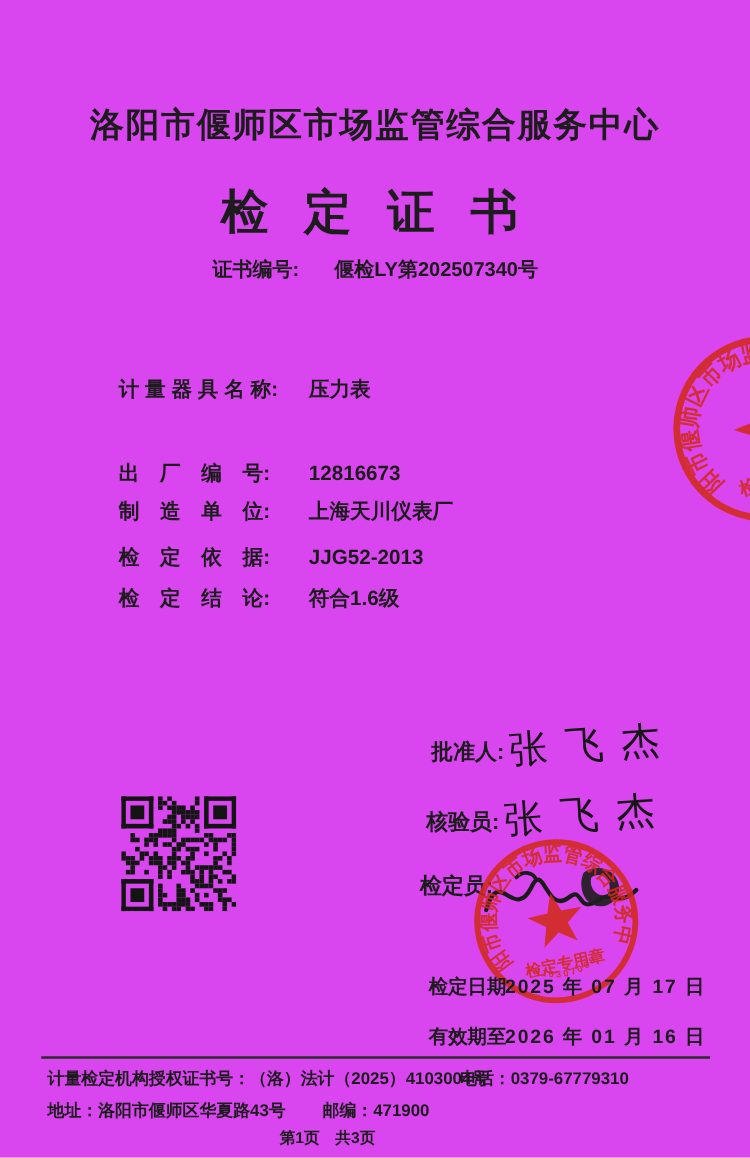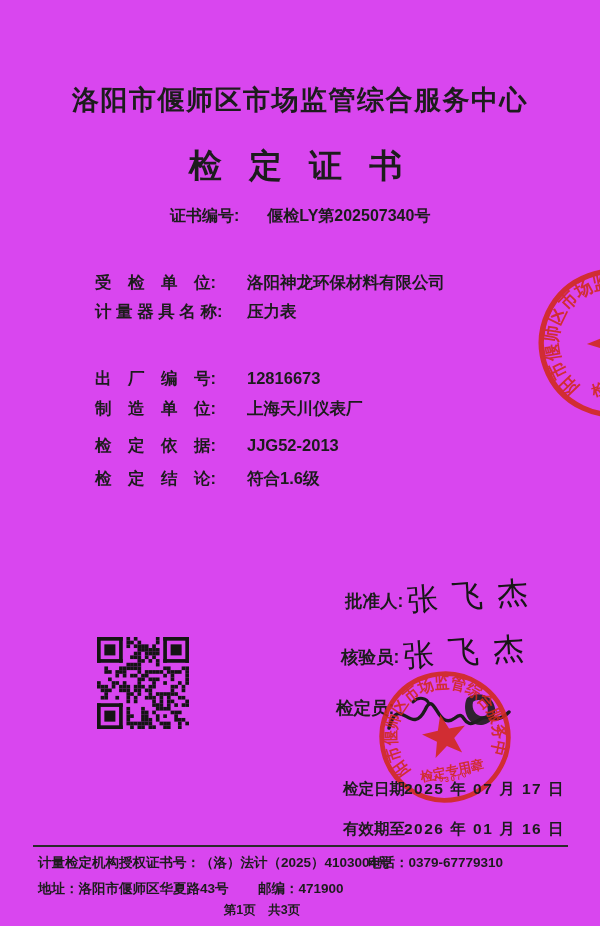--- a/index.html
+++ b/index.html
@@ -3,21 +3,21 @@
 <meta charset="utf-8">
 <style>
   html,body{margin:0;padding:0;background:#e8e8e8;}
   .page{
     position:relative;width:600px;height:926px;margin:0 auto;
     background:#d946ef;overflow:hidden;color:#1c1c1c;
     font-family:"Liberation Sans",sans-serif;
   }
   .abs{position:absolute;}
   .org-name{top:82px;left:0;width:600px;text-align:center;font-size:27px;font-weight:700;letter-spacing:1.5px;}
-  .doc-title{top:144px;left:0;width:600px;text-align:center;font-size:33px;font-weight:700;letter-spacing:9px;}
+  .doc-title{top:144px;left:0;width:600px;text-align:center;font-size:38px;font-weight:700;letter-spacing:9px;}
   .certno{top:206px;left:170px;font-size:16px;font-weight:700;}
   .certno .val{margin-left:28px;margin-top:23px;}
   .frow{left:95px;font-size:16.5px;white-space:nowrap;}
   .frow .flabel{display:inline-block;width:146px;font-weight:700;}
   .frow .fvalue{margin-left:6px;font-weight:600;}
   .qr{left:97px;top:637px;width:92px;height:92px;}
   .sigrow{font-size:17.5px;font-weight:700;white-space:nowrap;}
   .signame{
     position:absolute;left:62px;top:-14px;font-size:31px;font-weight:500;
     letter-spacing:14px;transform:rotate(-4deg);white-space:nowrap;color:#161616;
@@ -37,23 +37,20 @@
 
 <div class="page">
 
   <div class="abs org-name">洛阳市偃师区市场监管综合服务中心</div>
   <div class="abs doc-title">检 定 证 书</div>
 
   <div class="abs certno">
     <span>证书编号:</span><span class="val">偃检LY第202507340号</span>
   </div>
 
-  <div class="abs frow" style="top:272px">
-    <span class="flabel">受　检　单　位:</span><span class="fvalue">洛阳神龙环保材料有限公司</span>
-  </div>
   <div class="abs frow" style="top:301px">
     <span class="flabel">计 量 器 具 名 称:</span><span class="fvalue">压力表</span>
   </div>
   <div class="abs frow" style="top:368px">
     <span class="flabel">出　厂　编　号:</span><span class="fvalue">12816673</span>
   </div>
   <div class="abs frow" style="top:398px">
     <span class="flabel">制　造　单　位:</span><span class="fvalue">上海天川仪表厂</span>
   </div>
   <div class="abs frow" style="top:435px">

